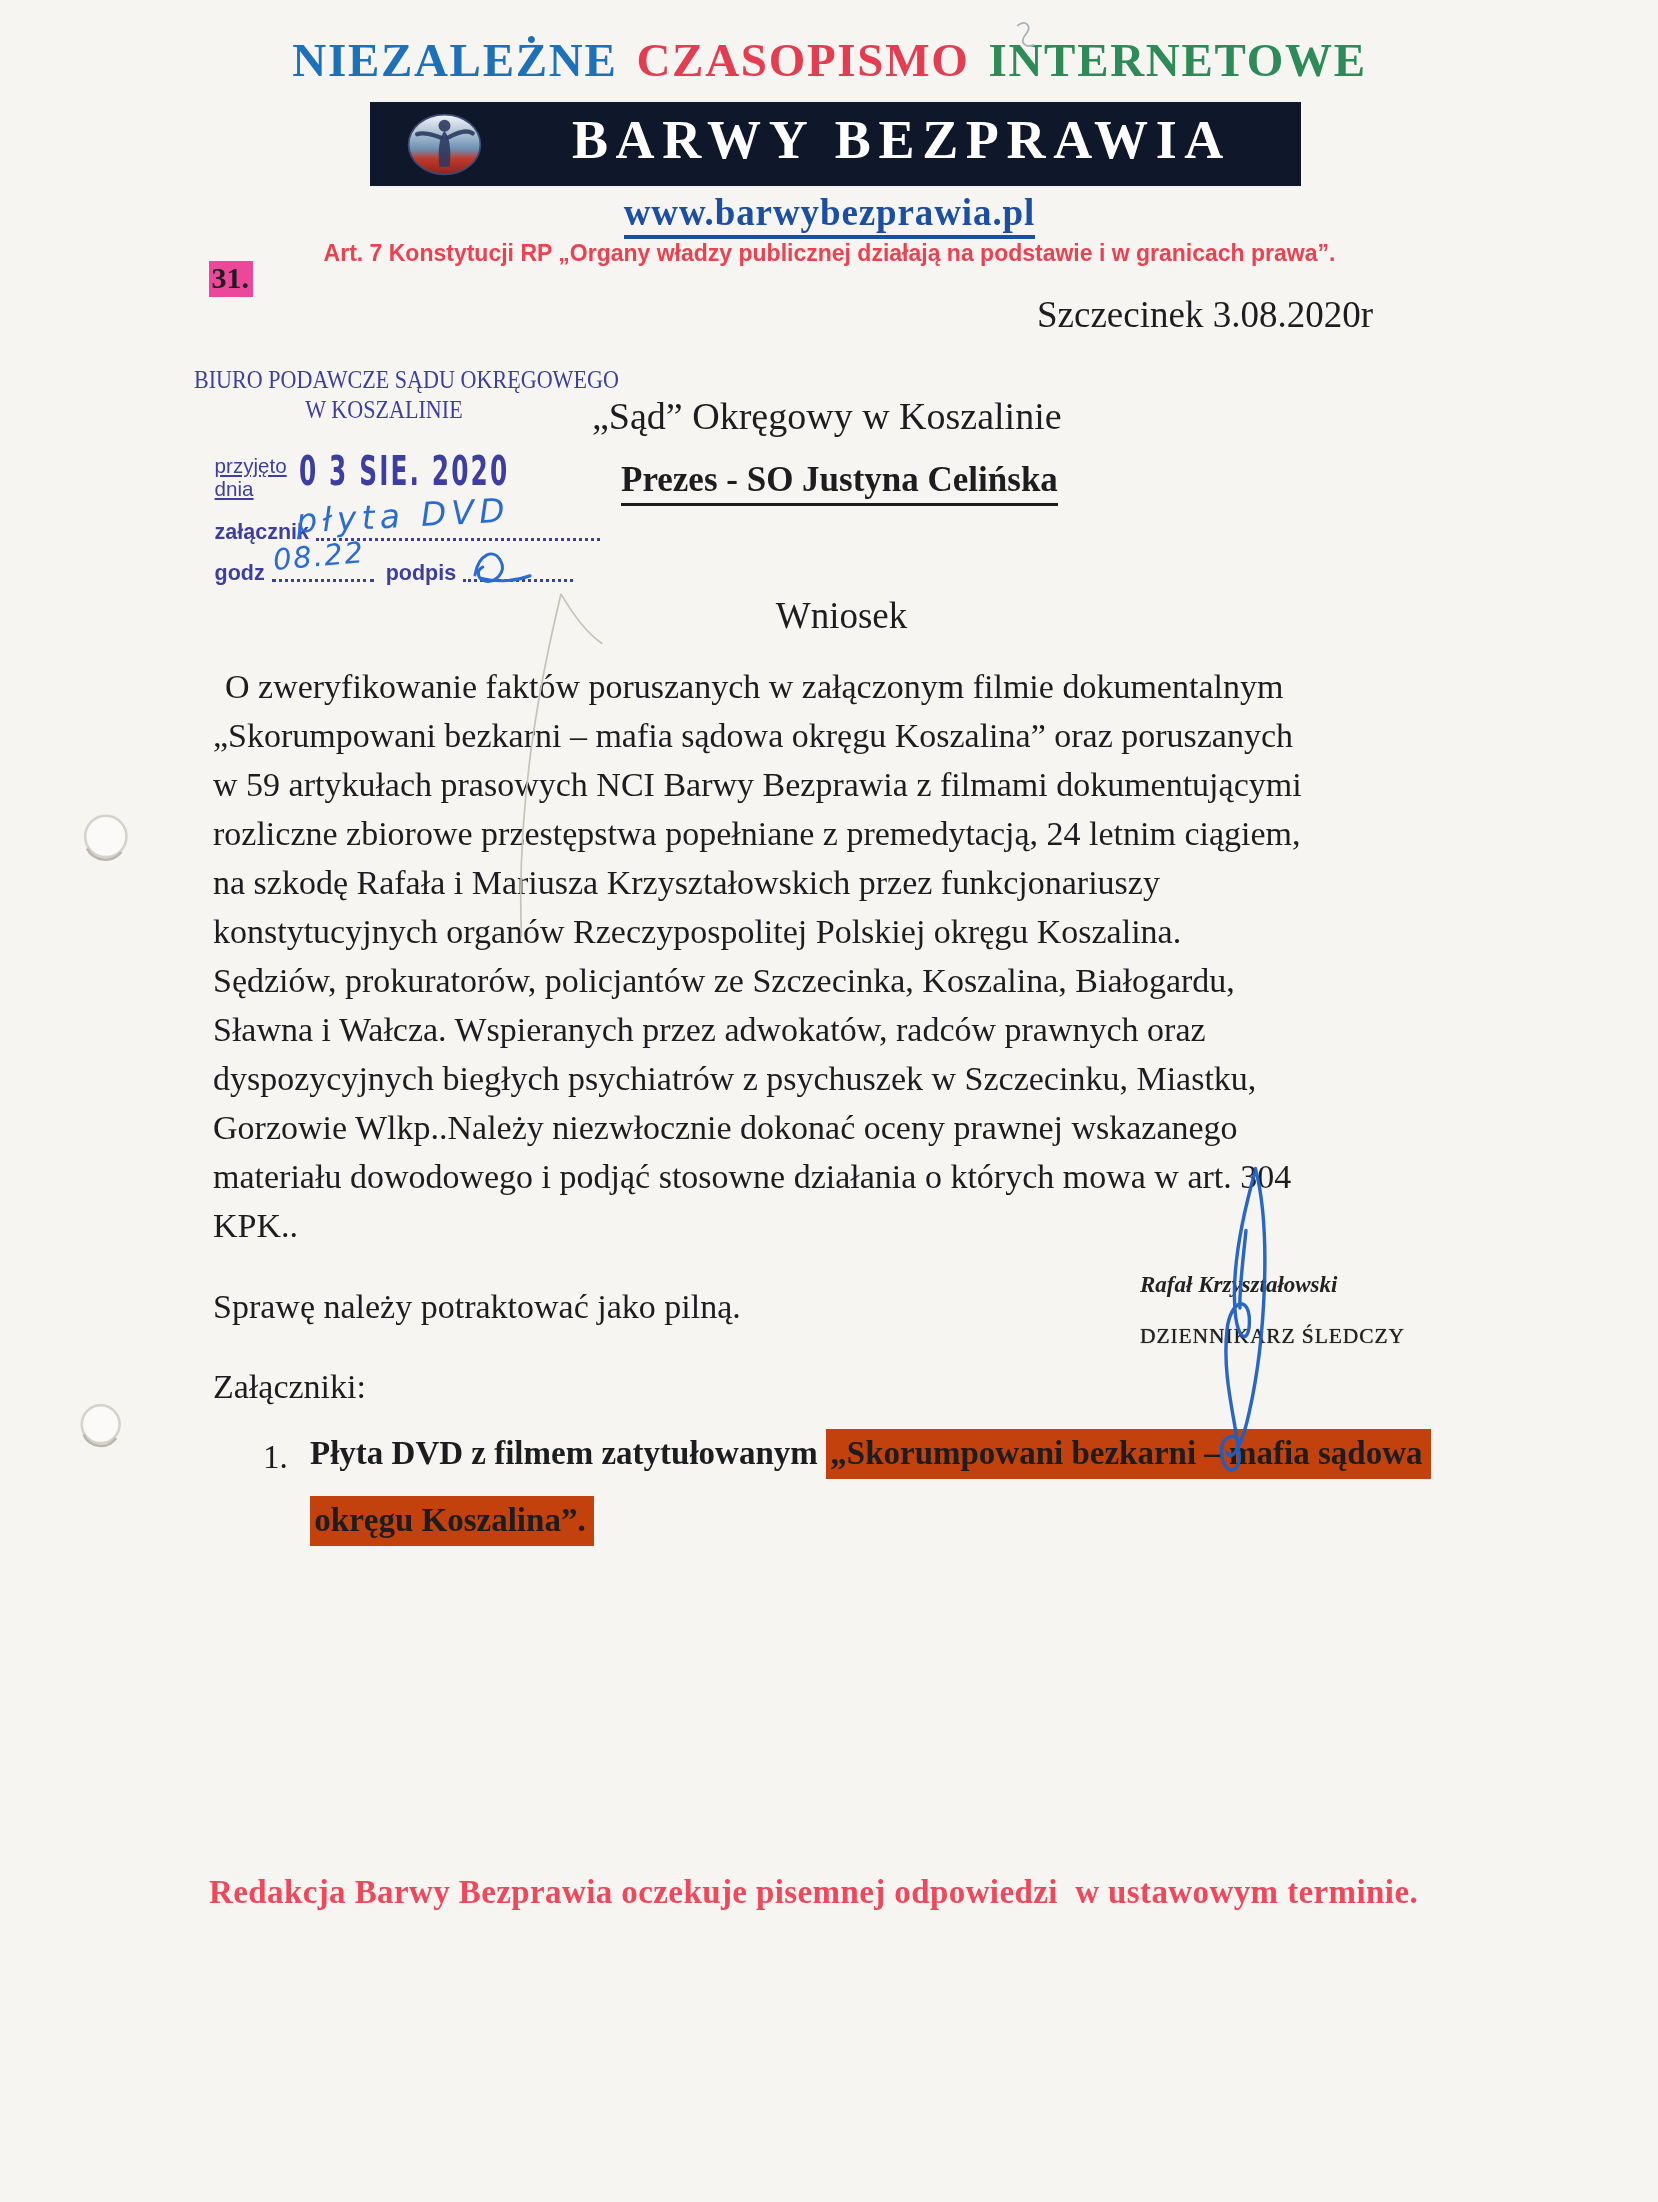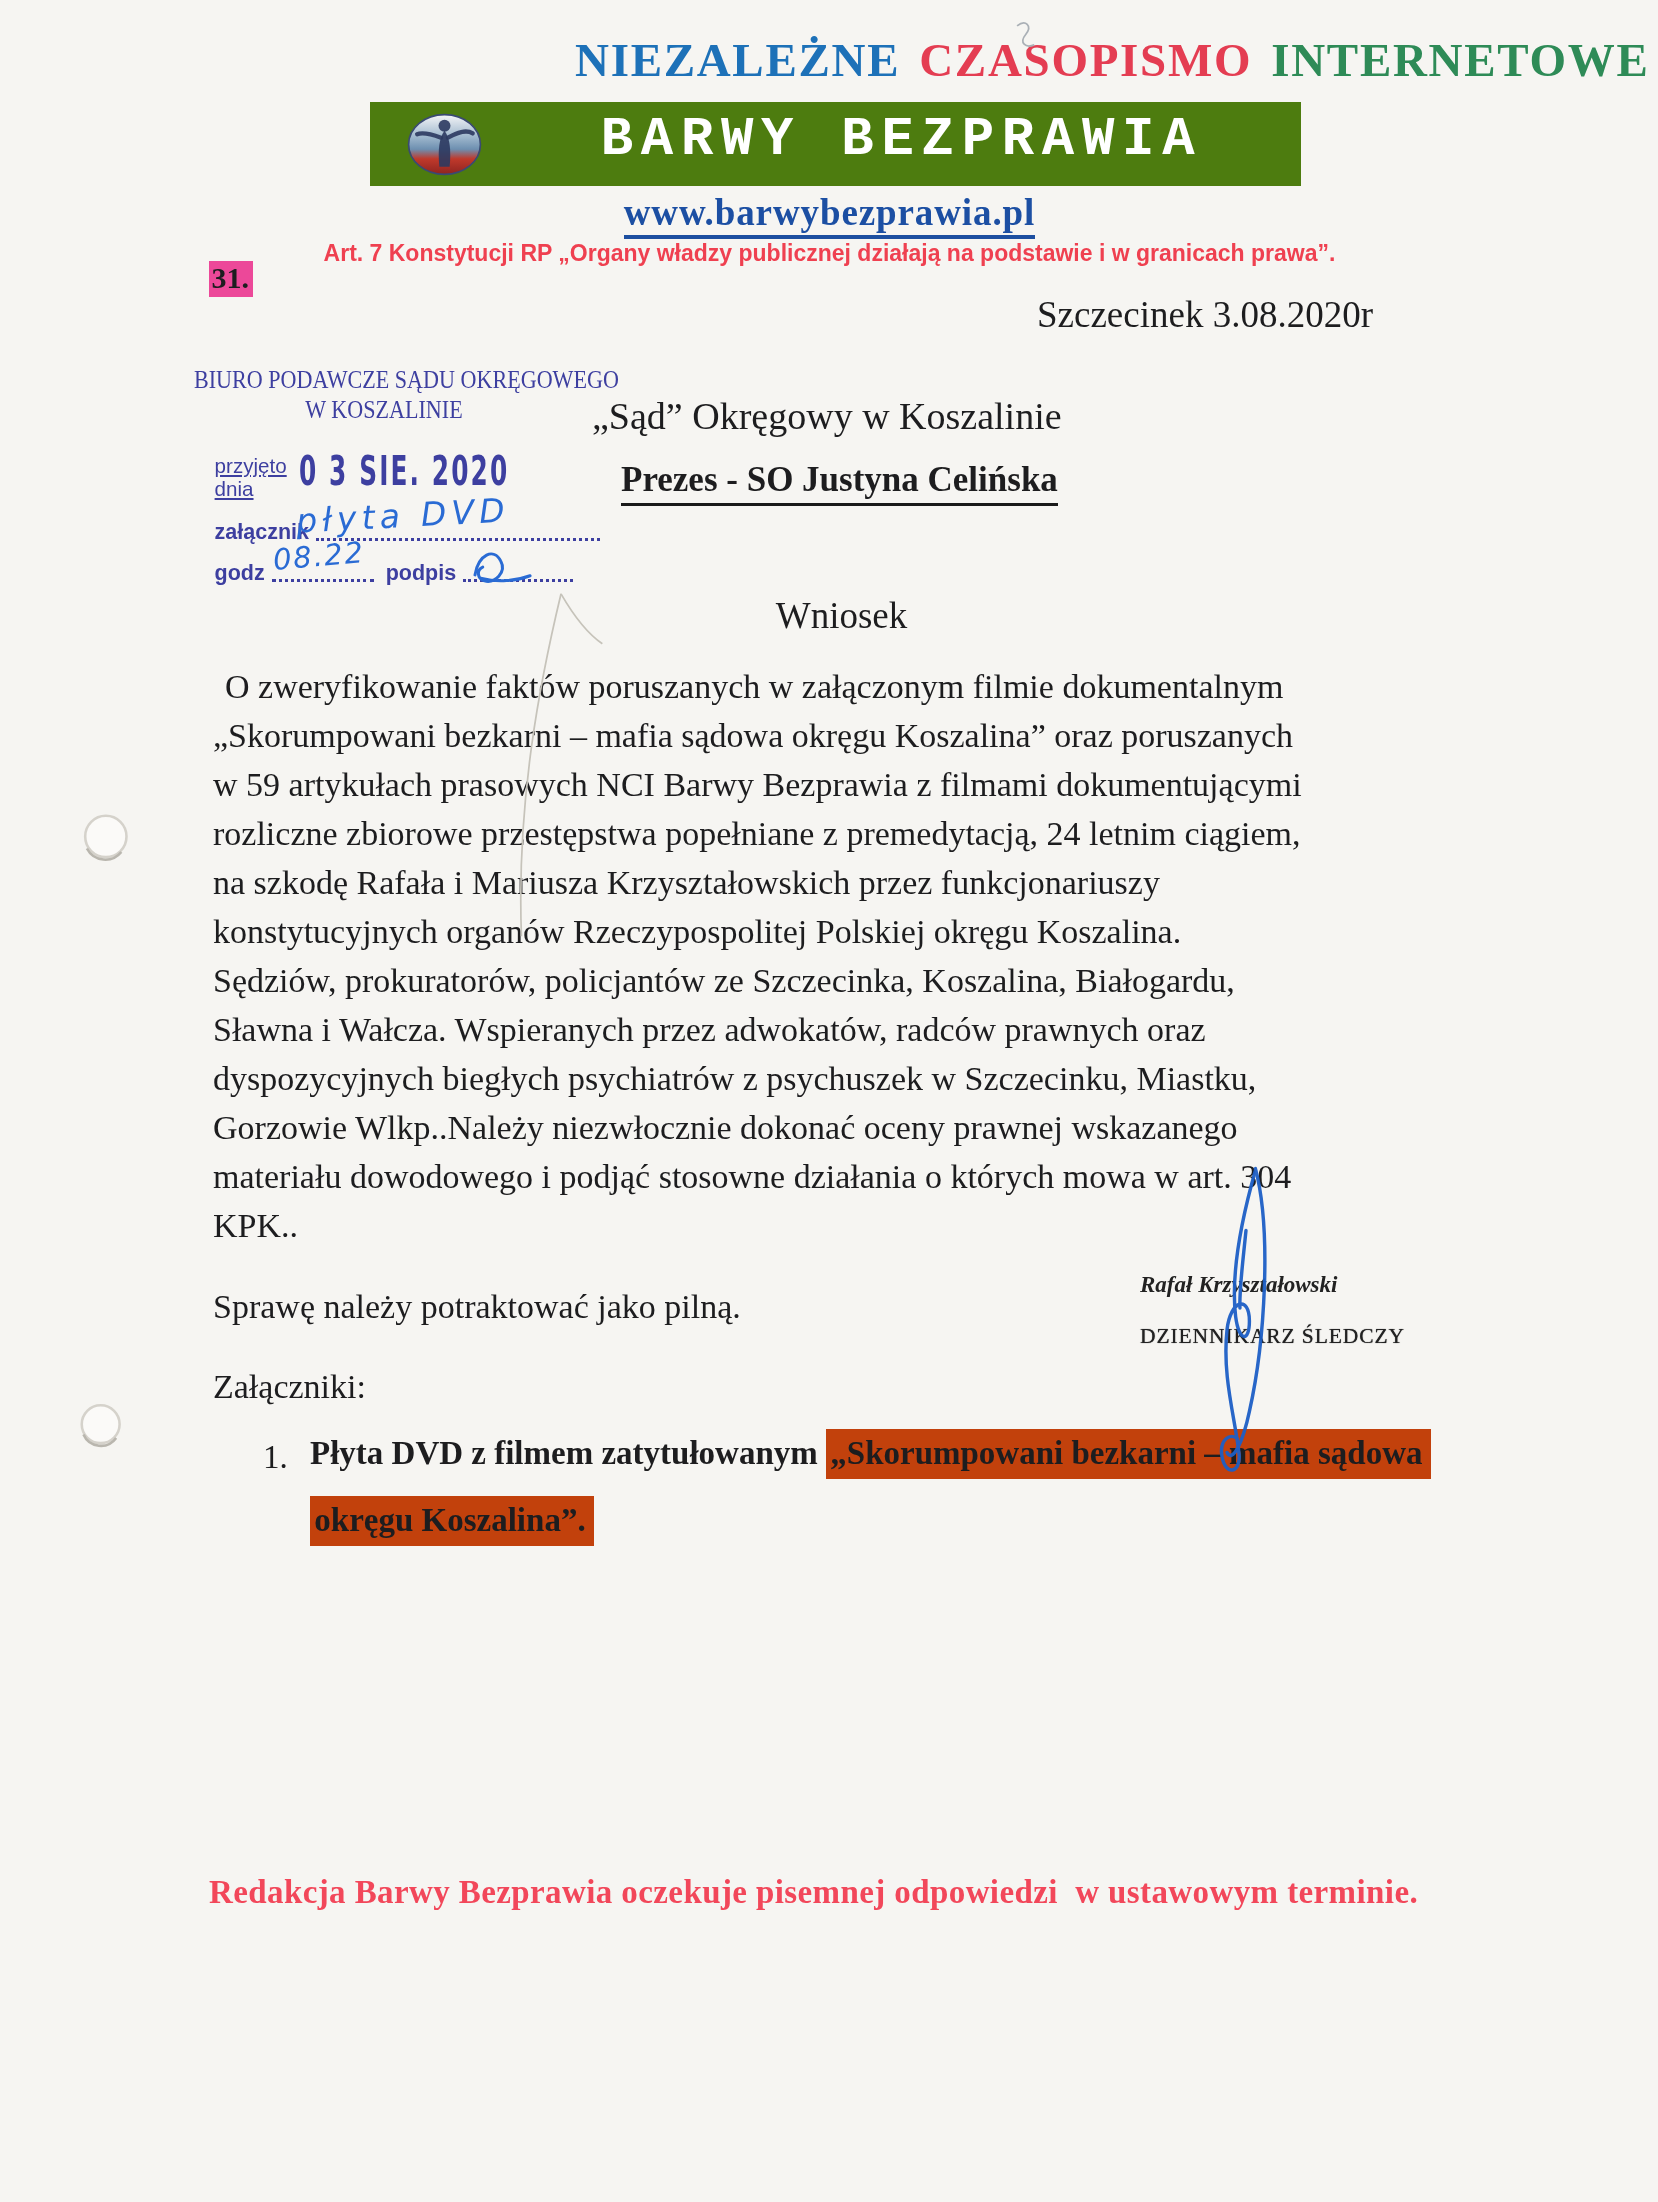--- a/index.html
+++ b/index.html
@@ -3,26 +3,26 @@
 <meta charset="utf-8">
 <style>
   html,body{margin:0;padding:0;background:#e9e8e5;}
   .page{
     position:relative;width:1659px;height:2203px;margin:0 auto;
     background:#f6f5f2;overflow:hidden;
     font-family:"Liberation Serif",serif;color:#1d1d1f;
   }
   .abs{position:absolute;}
   
-  .masthead{top:33px;left:0;width:100%;text-align:right;
+  .masthead{top:33px;left:0;width:100%;text-align:center;
     font-weight:bold;font-size:47px;letter-spacing:1.7px;white-space:nowrap;}
   .masthead span{margin:0 9.5px;}
   .w-blue{color:#1d71b8;} .w-red{color:#e43d52;} .w-green{color:#2e8b57;}
   
-  .banner{left:370px;top:102px;width:931px;height:84px;background:#4d7c0f;font-family:Liberation Mono, monospace;}
+  .banner{left:370px;top:102px;width:931px;height:84px;background:#0f172a;}
   .banner-title{position:absolute;left:153px;top:6.9px;width:757px;text-align:center;
     color:#ffffff;font-size:54px;font-weight:600;letter-spacing:7.7px;white-space:nowrap;}
   .logo{position:absolute;left:36px;top:9.5px;}
   
   .website-row{top:191px;left:0;width:100%;text-align:center;}
   .website{display:inline-block;color:#1c4fa3;font-weight:bold;font-size:37px;
     letter-spacing:0.9px;border-bottom:4.3px solid #1d4fa0;padding-bottom:1px;}
   .motto{top:240px;left:0;width:100%;text-align:center;color:#ef4050;
     font-family:"Liberation Sans",sans-serif;font-weight:bold;font-size:23px;}
   .case-number{left:209px;top:261px;background:#ec4899;font-weight:bold;

